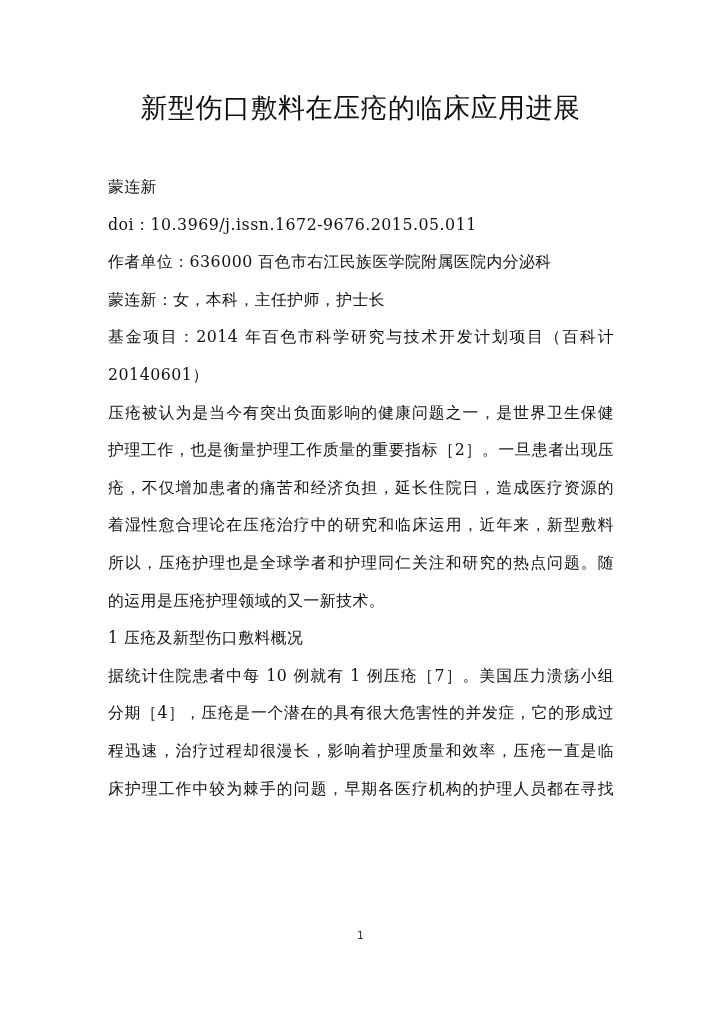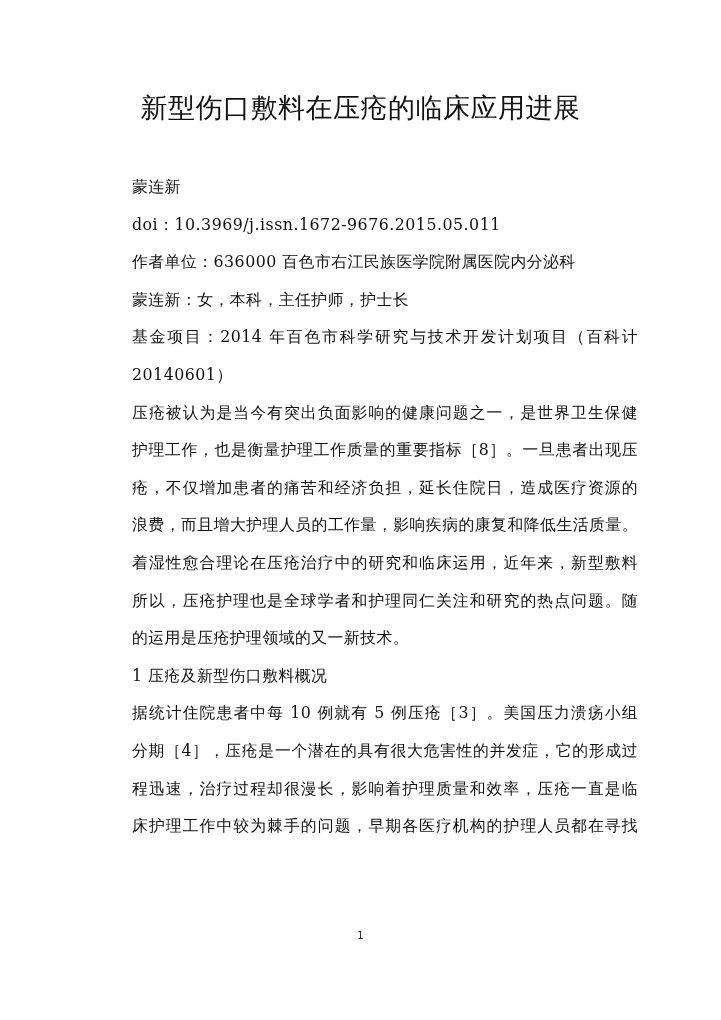--- a/index.html
+++ b/index.html
@@ -1,21 +1,21 @@
 <!DOCTYPE html>
 <html><head>
 <meta charset="utf-8">
 <style>
   html, body { margin: 0; padding: 0; background: #ffffff; }
   body { width: 721px; height: 1020px; position: relative; overflow: hidden;
          font-family: "DejaVu Serif", "Liberation Serif", serif; color: #111; }
   .page { position: absolute; left: 0; top: 0; width: 721px; height: 1020px; background: #fff; }
   .title { position: absolute; top: 88px; left: 0; width: 721px; text-align: center;
            font-size: 27px; line-height: 40px; letter-spacing: 0.5px; color: #111; }
-  .body { position: absolute; left: 108px; top: 168px; width: 506px; margin-left: 24px; }
+  .body { position: absolute; left: 108px; top: 168px; width: 506px; }
   .line { height: 37.6px; line-height: 37.6px; font-size: 15.8px; white-space: nowrap;
           letter-spacing: 0.5px; overflow: visible; }
   .justify { text-align: justify; text-align-last: justify; }
   .pagenum { position: absolute; top: 930px; left: 0; width: 721px; text-align: center;
              font-family: "DejaVu Sans", sans-serif; font-size: 10px; color: #222; }
 </style>
 </head>
 <body>
 
 <div class="page">
@@ -23,29 +23,28 @@
 
   <div class="body">
     <div class="line">蒙连新</div>
     <div class="line">doi：10.3969/j.issn.1672-9676.2015.05.011</div>
     <div class="line">作者单位：636000 百色市右江民族医学院附属医院内分泌科</div>
     <div class="line">蒙连新：女，本科，主任护师，护士长</div>
     <div class="line justify">基金项目：2014 年百色市科学研究与技术开发计划项目（百科计</div>
     <div class="line">20140601）</div>
 
     <div class="line justify">压疮被认为是当今有突出负面影响的健康问题之一，是世界卫生保健</div>
-    <div class="line justify">护理工作，也是衡量护理工作质量的重要指标［8］。一旦患者出现压</div>
+    <div class="line justify">护理工作，也是衡量护理工作质量的重要指标［2］。一旦患者出现压</div>
     <div class="line justify">疮，不仅增加患者的痛苦和经济负担，延长住院日，造成医疗资源的</div>
-    <div class="line justify">浪费，而且增大护理人员的工作量，影响疾病的康复和降低生活质量。</div>
     <div class="line justify">着湿性愈合理论在压疮治疗中的研究和临床运用，近年来，新型敷料</div>
     <div class="line justify">所以，压疮护理也是全球学者和护理同仁关注和研究的热点问题。随</div>
     <div class="line">的运用是压疮护理领域的又一新技术。</div>
 
     <div class="line">1 压疮及新型伤口敷料概况</div>
 
-    <div class="line justify">据统计住院患者中每 10 例就有 5 例压疮［3］。美国压力溃疡小组</div>
+    <div class="line justify">据统计住院患者中每 10 例就有 1 例压疮［7］。美国压力溃疡小组</div>
     <div class="line justify">分期［4］，压疮是一个潜在的具有很大危害性的并发症，它的形成过</div>
     <div class="line justify">程迅速，治疗过程却很漫长，影响着护理质量和效率，压疮一直是临</div>
     <div class="line justify">床护理工作中较为棘手的问题，早期各医疗机构的护理人员都在寻找</div>
   </div>
 
   <div class="pagenum">1</div>
 </div>
 
 </body></html>

